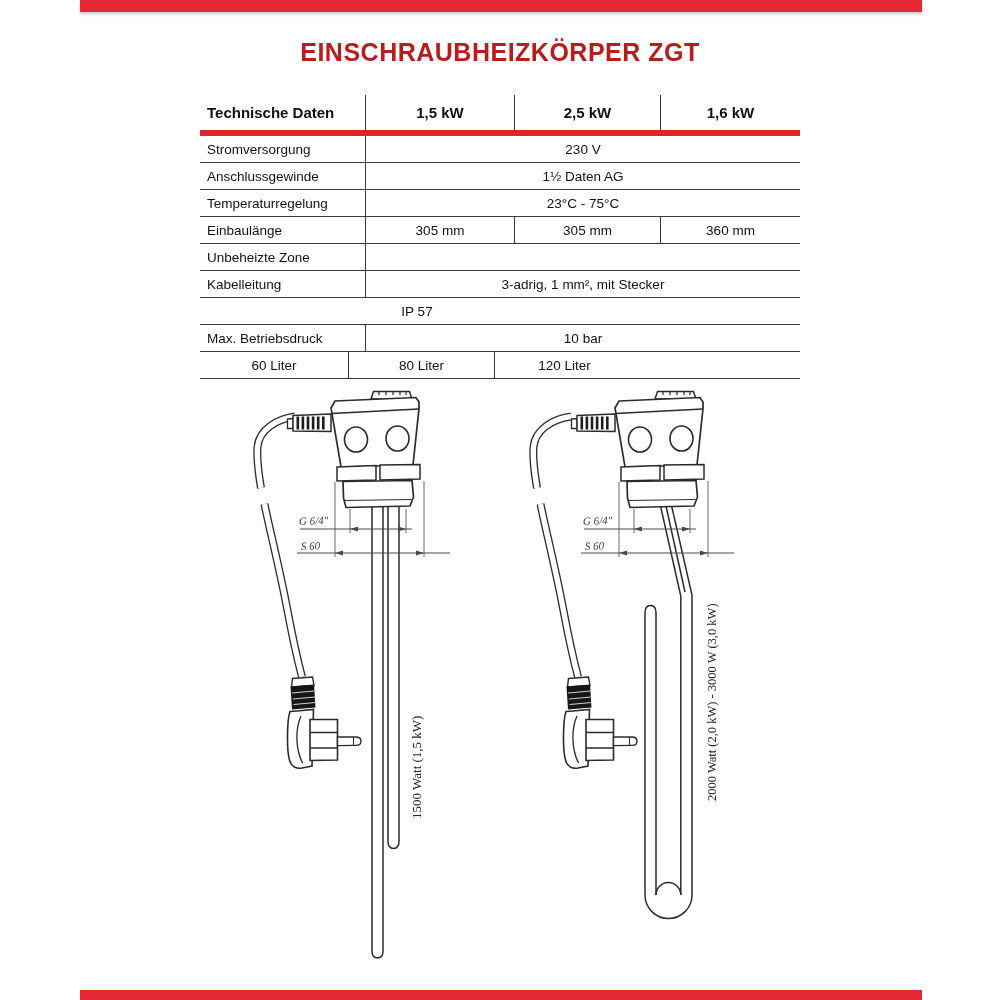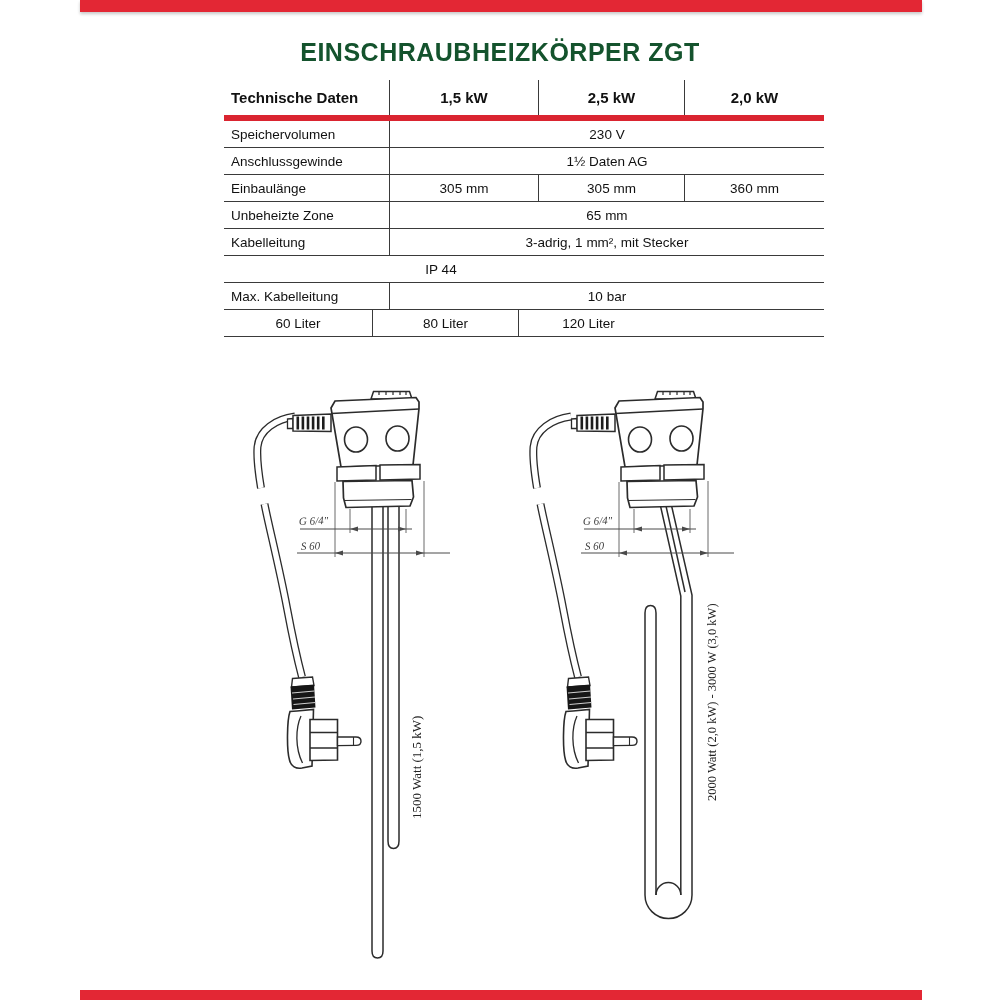--- a/index.html
+++ b/index.html
@@ -2,23 +2,23 @@
 <html><head>
 <meta charset="utf-8">
 <style>
   html,body{margin:0;padding:0;background:#ffffff;}
   .page{position:relative;width:1000px;height:1000px;background:#ffffff;overflow:hidden;
         font-family:"Liberation Sans",sans-serif;color:#111;}
   .red-bar{position:absolute;left:80px;width:842px;background:#e32734;}
   .red-bar.top{top:0;height:12px;box-shadow:0 2px 3px rgba(0,0,0,.22);}
   .red-bar.bottom{top:990px;height:10px;}
   .title{position:absolute;top:38px;left:0;width:1000px;text-align:center;margin:0;
-         font-size:25px;font-weight:bold;letter-spacing:.5px;color:#14532d;}
+         font-size:25px;font-weight:bold;letter-spacing:.5px;color:#b91c1c;}
   
-  .tech-table{position:absolute;left:200px;top:80px;width:600px;margin-left:24px;}
+  .tech-table{position:absolute;left:200px;top:95px;width:600px;}
   .t-row{display:flex;align-items:center;}
   .t-head{height:35px;}
   .t-head .c{font-weight:bold;font-size:15px;}
   .redline{height:6px;background:#da2430;margin:0;}
   .t-body .t-row{height:26px;border-bottom:1.5px solid #3a3a3a;}
   .c{box-sizing:border-box;display:flex;align-items:center;height:100%;font-size:13.5px;}
   .c.label{width:166px;border-right:1.4px solid #3a3a3a;padding-left:7px;}
   .t-head .c.label{border-right:1.4px solid #3a3a3a;}
   .c.v{justify-content:center;text-align:center;}
   .c.v1{width:149px;} .c.v2{width:146px;} .c.v3{width:139px;}
@@ -34,51 +34,54 @@
 
   <div class="red-bar top"></div>
 
   <h1 class="title">EINSCHRAUBHEIZKÖRPER ZGT</h1>
 
   <div class="tech-table" id="tech-table">
       <div class="t-row t-head">
         <div class="c label">Technische Daten</div>
         <div class="c v v1">1,5 kW</div>
         <div class="c v v2">2,5 kW</div>
-        <div class="c v v3">2,0 kW</div>
+        <div class="c v v3">1,6 kW</div>
       </div>
       <div class="redline"></div>
       <div class="t-body">
         <div class="t-row">
-          <div class="c label">Speichervolumen</div>
+          <div class="c label">Stromversorgung</div>
           <div class="c merged">230 V</div>
         </div>
         <div class="t-row">
           <div class="c label">Anschlussgewinde</div>
           <div class="c merged">1½ Daten AG</div>
+        </div>
+        <div class="t-row">
+          <div class="c label">Temperaturregelung</div>
+          <div class="c merged">23°C - 75°C</div>
         </div>
         <div class="t-row">
           <div class="c label">Einbaulänge</div>
           <div class="c v v1 vline">305 mm</div>
           <div class="c v v2 vline">305 mm</div>
           <div class="c v v3">360 mm</div>
         </div>
         <div class="t-row">
           <div class="c label">Unbeheizte Zone</div>
-          <div class="c merged">65 mm</div>
         </div>
         <div class="t-row">
           <div class="c label">Kabelleitung</div>
           <div class="c merged">3-adrig, 1 mm², mit Stecker</div>
         </div>
         <div class="t-row">
-          <div class="c merged">IP 44</div>
+          <div class="c merged">IP 57</div>
         </div>
         <div class="t-row">
-          <div class="c label">Max. Kabelleitung</div>
+          <div class="c label">Max. Betriebsdruck</div>
           <div class="c merged">10 bar</div>
         </div>
         <div class="t-row">
           <div class="c v v1 vline">60 Liter</div>
           <div class="c v v2 vline">80 Liter</div>
           <div class="c v v3">120 Liter</div>
         </div>
       </div>
     </div>
 

